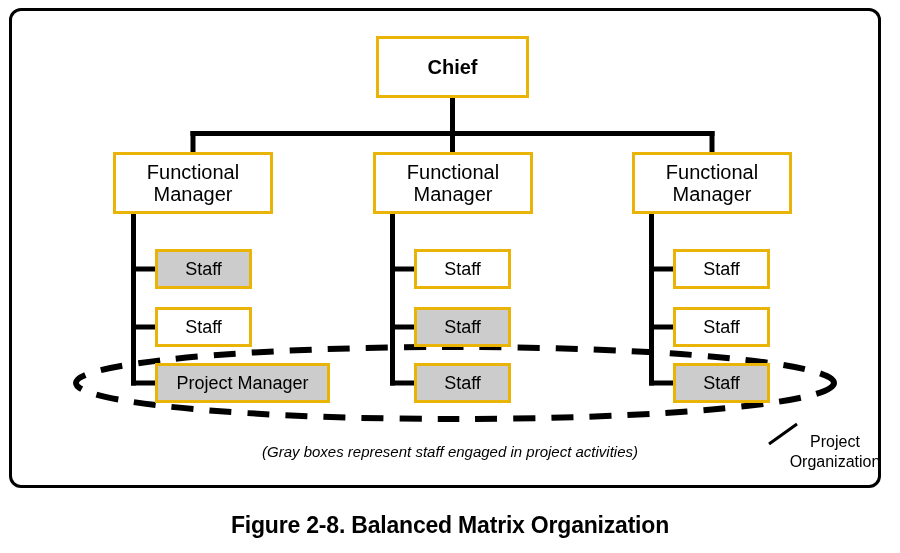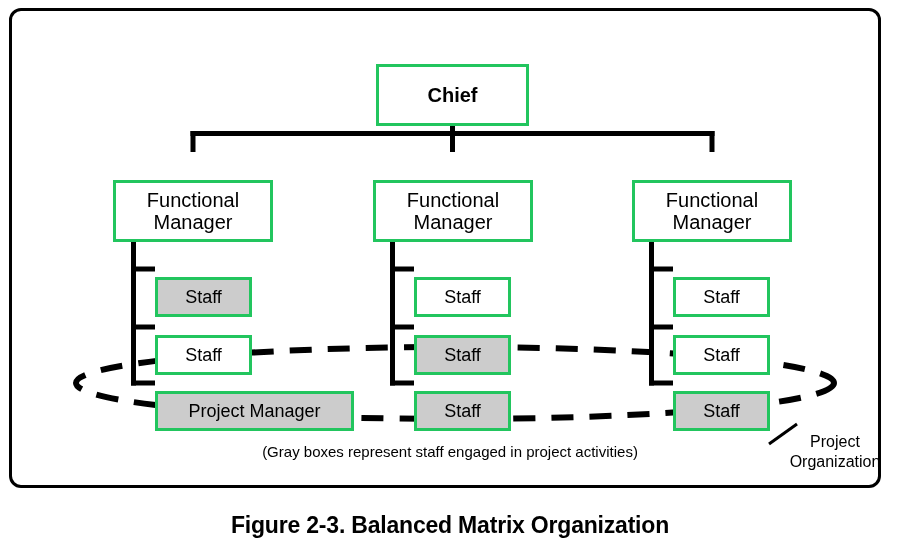--- a/index.html
+++ b/index.html
@@ -35,29 +35,28 @@
     top: 0;
     width: 900px;
     height: 500px;
     pointer-events: none;
   }
 
   
   .node {
     position: absolute;
     box-sizing: border-box;
-    border: 3px solid #22c55e;
+    border: 3px solid #eab308;
     background: #ffffff;
     display: flex;
     align-items: center;
     justify-content: center;
     text-align: center;
     line-height: 1.12;
     color: #000000;
-    margin-top: 28px;
   }
   .node.exec {
     font-weight: bold;
     font-size: 20px;
   }
   .node.manager {
     font-weight: normal;
     font-size: 20px;
   }
   .node.staff {
@@ -74,39 +73,40 @@
   }
 
   
   #node-fm-0 { left: 113px; top: 152px; width: 160px; height: 62px; }
   #node-fm-1 { left: 373px; top: 152px; width: 160px; height: 62px; }
   #node-fm-2 { left: 632px; top: 152px; width: 160px; height: 62px; }
 
   
   #node-s0-0 { left: 155px; top: 249px; width:  97px; height: 40px; }
   #node-s0-1 { left: 155px; top: 307px; width:  97px; height: 40px; }
-  #node-s0-2 { left: 155px; top: 363px; width: 199px; height: 40px; }
+  #node-s0-2 { left: 155px; top: 363px; width: 175px; height: 40px; }
 
   #node-s1-0 { left: 414px; top: 249px; width:  97px; height: 40px; }
   #node-s1-1 { left: 414px; top: 307px; width:  97px; height: 40px; }
   #node-s1-2 { left: 414px; top: 363px; width:  97px; height: 40px; }
 
   #node-s2-0 { left: 673px; top: 249px; width:  97px; height: 40px; }
   #node-s2-1 { left: 673px; top: 307px; width:  97px; height: 40px; }
   #node-s2-2 { left: 673px; top: 363px; width:  97px; height: 40px; }
 
   
   #legend-note {
     position: absolute;
     left: 0;
     top: 443px;
     width: 900px;
     text-align: center;
     font-size: 15px;
     color: #000000;
+    font-style: italic;
   }
 
   
   #project-coordination-label {
     position: absolute;
     left: 780px;
     top: 432px;
     width: 110px;
     font-size: 16px;
     line-height: 1.22;
@@ -219,13 +219,13 @@
   <span>Staff</span>
 </div>
 
 <div id="legend-note">(Gray boxes represent staff engaged in project activities)</div>
 
 <div id="project-coordination-label">
   <span>Project</span><br>
   <span>Organization</span>
 </div>
 
-<div id="figure-caption">Figure 2-3. Balanced Matrix Organization</div>
+<div id="figure-caption">Figure 2-8. Balanced Matrix Organization</div>
 
 </body></html>

